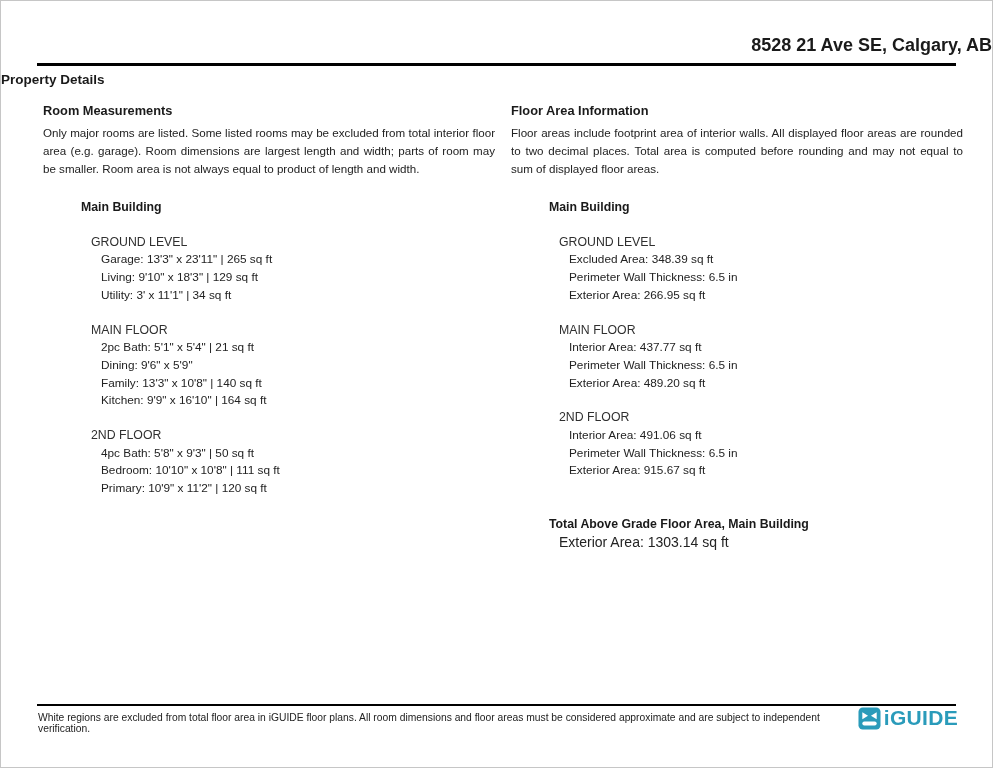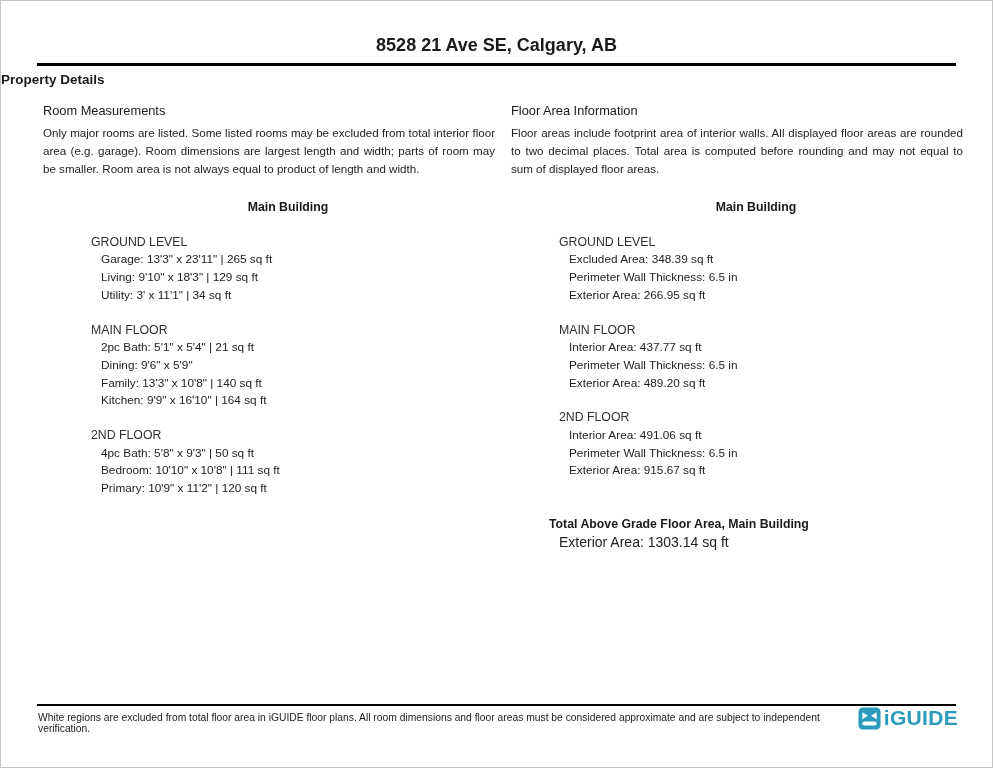--- a/index.html
+++ b/index.html
@@ -10,21 +10,21 @@
     color: #1a1a1a;
     position: relative;
     overflow: hidden;
   }
   .page {
     position: absolute; inset: 0;
     border: 1px solid #c6c6c6;
     background: #ffffff;
   }
   .doc-title {
-    text-align: center;
+    text-align: right;
     font-weight: bold;
     font-size: 18px;
     padding-top: 34px;
   }
   .title-rule {
     height: 3px;
     background: #000;
     margin: 7px 36px 0 36px;
   }
   .doc-subtitle {
@@ -35,35 +35,34 @@
   }
   .col {
     position: absolute;
     top: 102px;
     width: 452px;
   }
   .col-left  { left: 42px; }
   .col-right { left: 510px; }
   .sec-heading {
     font-size: 12.8px;
-    font-weight: normal;
+    font-weight: bold;
     margin-bottom: 6px;
   }
   .sec-desc {
     font-size: 11.6px;
     line-height: 18px;
     text-align: justify;
     color: #222;
   }
   .building-name {
     font-size: 12.3px;
     font-weight: bold;
     margin: 21px 0 0 38px;
     line-height: 17.7px;
-    text-align: center;
   }
   .level { margin-top: 17px; }
   .level:first-of-type { margin-top: 0; }
   .level-name {
     font-size: 12.3px;
     color: #2f2f2f;
     margin-left: 48px;
     line-height: 17.7px;
   }
   .row {

